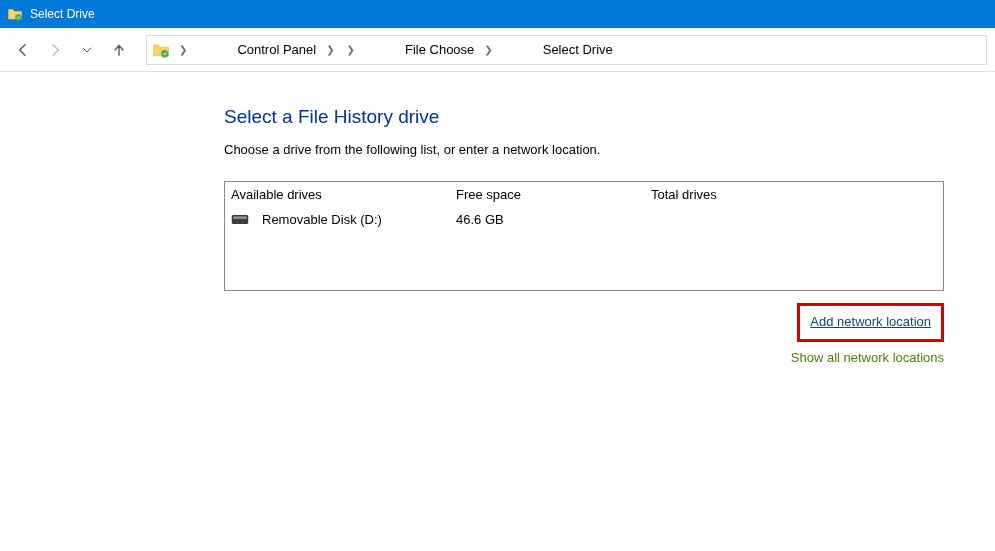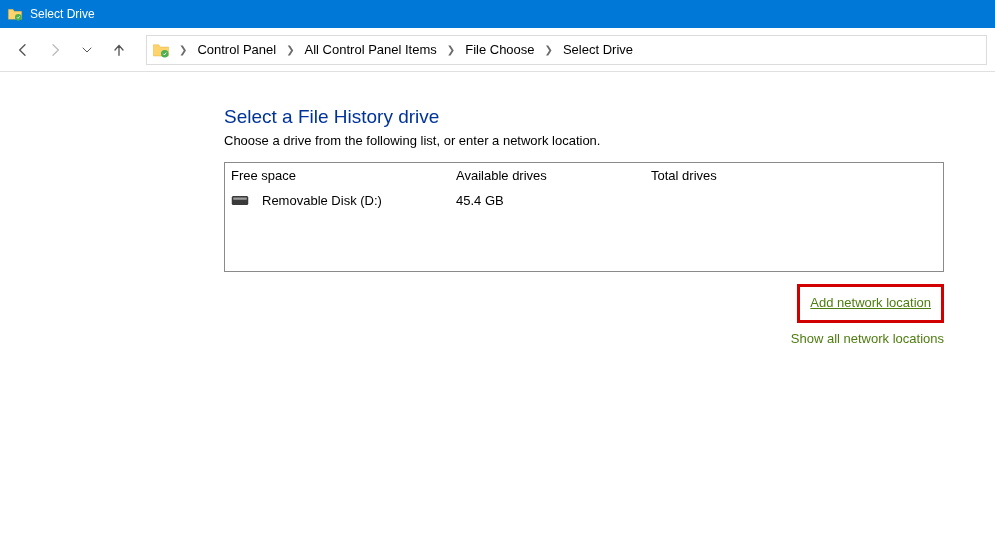--- a/index.html
+++ b/index.html
@@ -64,34 +64,35 @@
     .chev {
       color: #6b6b6b;
       padding: 0 6px;
       font-size: 10px;
     }
     .crumb {
       color: #000000;
       padding: 2px 4px;
       cursor: pointer;
       white-space: nowrap;
+      margin-left: 40px;
     }
     
     .content {
       padding: 34px 60px 0 224px;
     }
     .page-heading {
       color: #003399;
       font-size: 19px;
       font-weight: 400;
-      margin-bottom: 5px;
+      margin-bottom: 14px;
     }
     .page-subtext {
       font-size: 13px;
-      margin-bottom: 14px;
+      margin-bottom: 24px;
       color: #000000;
     }
     .drive-list {
       border: 1px solid #8a8a8a;
       width: 720px;
       min-height: 110px;
       font-size: 13px;
     }
     .drive-header, .drive-row {
       display: grid;
@@ -120,21 +121,21 @@
       margin-top: 12px;
       font-size: 13px;
       line-height: 1.9;
     }
     .link-highlighted {
       display: inline-block;
       border: 3px solid #d30000;
       padding: 4px 10px;
     }
     .link-highlighted a {
-      color: #4d7c0f;
+      color: #0c4a6e;
       text-decoration: underline;
       cursor: pointer;
     }
     .link-muted {
       color: #4d7c0f;
       margin-top: 4px;
     }
   </style>
 </head>
 <body>
@@ -176,50 +177,49 @@
     <span class="folder-icon">
       <svg viewBox="0 0 24 24" width="18" height="18">
         <path d="M2 5 H9 L11 8 H22 V20 H2 Z" fill="#ffd36b" stroke="#d9a420" stroke-width="0.5"></path>
         <circle cx="17" cy="17" r="5" fill="#4caf50"></circle>
         <path d="M15 17 l1.5 1.5 L19 15.5" stroke="#fff" stroke-width="1.3" fill="none"></path>
       </svg>
     </span>
     <span class="chev">❯</span>
     <span class="crumb">Control Panel</span>
     <span class="chev">❯</span>
-    <span class="crumb">All Control Panel Items</span>
     <span class="chev">❯</span>
     <span class="crumb">File Choose</span>
     <span class="chev">❯</span>
     <span class="crumb">Select Drive</span>
   </div>
 </div>
 
 <div class="content">
   <h1 class="page-heading">Select a File History drive</h1>
   <p class="page-subtext">Choose a drive from the following list, or enter a network location.</p>
 
   <div class="drive-list">
     <div class="drive-header">
+      <div>Available drives</div>
       <div>Free space</div>
-      <div>Available drives</div>
       <div>Total drives</div>
       <div></div>
     </div>
     <div class="drive-row">
       <div class="drive-name-cell">
         <span class="drive-icon-small">
           <svg viewBox="0 0 24 14" width="18" height="11">
             <rect x="1" y="1" width="22" height="12" rx="2" fill="#3a3a3a"></rect>
             <rect x="3" y="3" width="18" height="3" fill="#9e9e9e"></rect>
           </svg>
         </span>
         <span>Removable Disk (D:)</span>
       </div>
-      <div>45.4 GB</div>
+      <div>46.6 GB</div>
       <div></div>
     </div>
   </div>
 
   <div class="links-right">
     <div class="link-highlighted">
       <a>Add network location</a>
     </div>
     <div class="link-muted">Show all network locations</div>
   </div>

